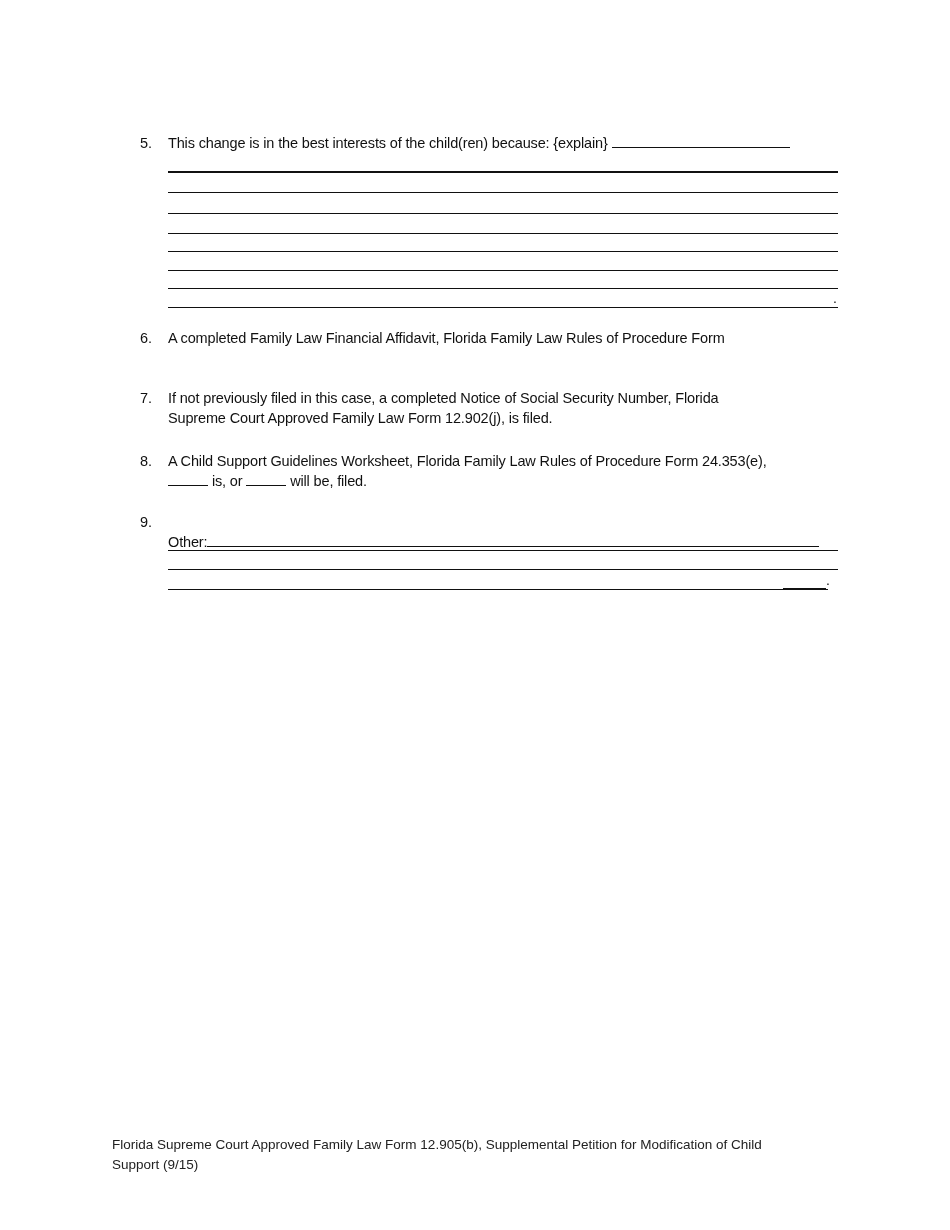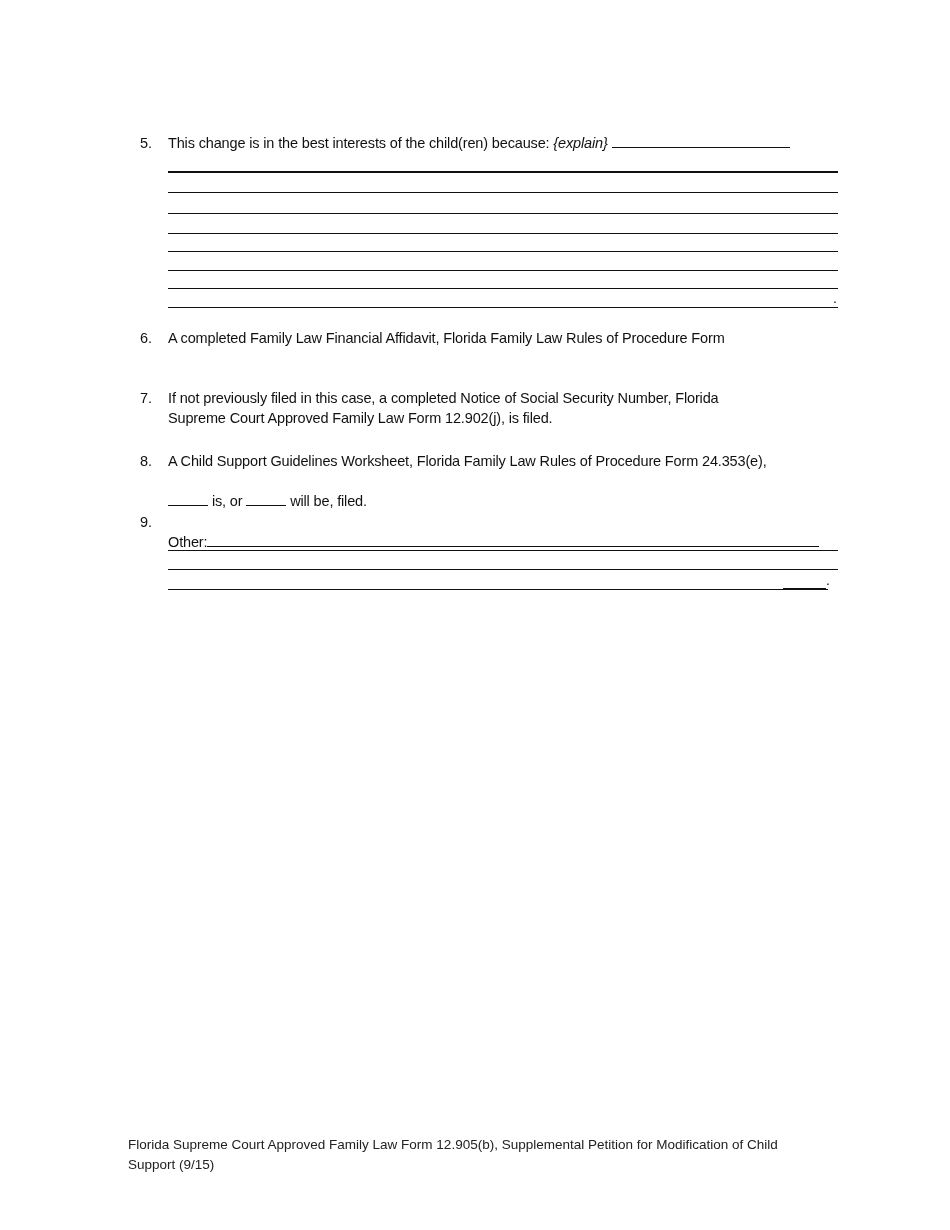--- a/index.html
+++ b/index.html
@@ -4,22 +4,22 @@
 <style>
   html, body { margin: 0; padding: 0; background: #ffffff; }
   body { width: 950px; height: 1230px; position: relative; overflow: hidden;
          font-family: "Liberation Sans", sans-serif; color: #111; }
   .page { position: absolute; left: 0; top: 0; width: 950px; height: 1230px; background: #fff; }
   .txt { position: absolute; font-size: 14.5px; line-height: 20px; white-space: nowrap; letter-spacing: -0.15px; }
   .num { position: absolute; font-size: 14.5px; line-height: 20px; }
   .rule { position: absolute; left: 168px; width: 670px; height: 1px; background: #111; }
   .rule.thick { height: 2px; }
   .blank { display: inline-block; border-bottom: 1px solid #111; height: 14px; vertical-align: baseline; }
-  .it { font-style: italic; }
-  .footer { position: absolute; left: 128px; top: 1135px; width: 720px; font-size: 13.5px; line-height: 20px; color: #222; }
+  .it { }
+  .footer { position: absolute; left: 112px; top: 1135px; width: 720px; font-size: 13.5px; line-height: 20px; color: #222; }
   .dot { position: absolute; font-size: 14px; }
 </style>
 </head>
 <body>
 
 <div class="page">
 
   <div class="num" style="left:140px; top:133px;">5.</div>
   <div class="txt" style="left:168px; top:133px;">
     <span>This change is in the best interests of the child(ren) because: </span><span class="it">{explain}</span>
@@ -37,21 +37,21 @@
 
   <div class="num" style="left:140px; top:328px;">6.</div>
   <div class="txt" style="left:168px; top:328px;">A completed Family Law Financial Affidavit, Florida Family Law Rules of Procedure Form</div>
 
   <div class="num" style="left:140px; top:388px;">7.</div>
   <div class="txt" style="left:168px; top:388px;">If not previously filed in this case, a completed Notice of Social Security Number, Florida</div>
   <div class="txt" style="left:168px; top:408px;">Supreme Court Approved Family Law Form 12.902(j), is filed.</div>
 
   <div class="num" style="left:140px; top:451px;">8.</div>
   <div class="txt" style="left:168px; top:451px;">A Child Support Guidelines Worksheet, Florida Family Law Rules of Procedure Form 24.353(e),</div>
-  <div class="txt" style="left:168px; top:491px;">
+  <div class="txt" style="left:168px; top:471px;">
     <span class="blank" style="width:40px;"></span><span> is, or </span><span class="blank" style="width:40px;"></span><span> will be, filed.</span>
   </div>
 
   <div class="num" style="left:140px; top:512px;">9.</div>
   <div class="txt" style="left:168px; top:512px;margin-top:20px;">
     <span>Other:</span><span class="blank" style="width:612px;"></span>
   </div>
   <div class="rule" style="top:550px;"></div>
   <div class="rule" style="top:569px;"></div>
   <div class="rule" style="top:589px; width:660px;"></div>

